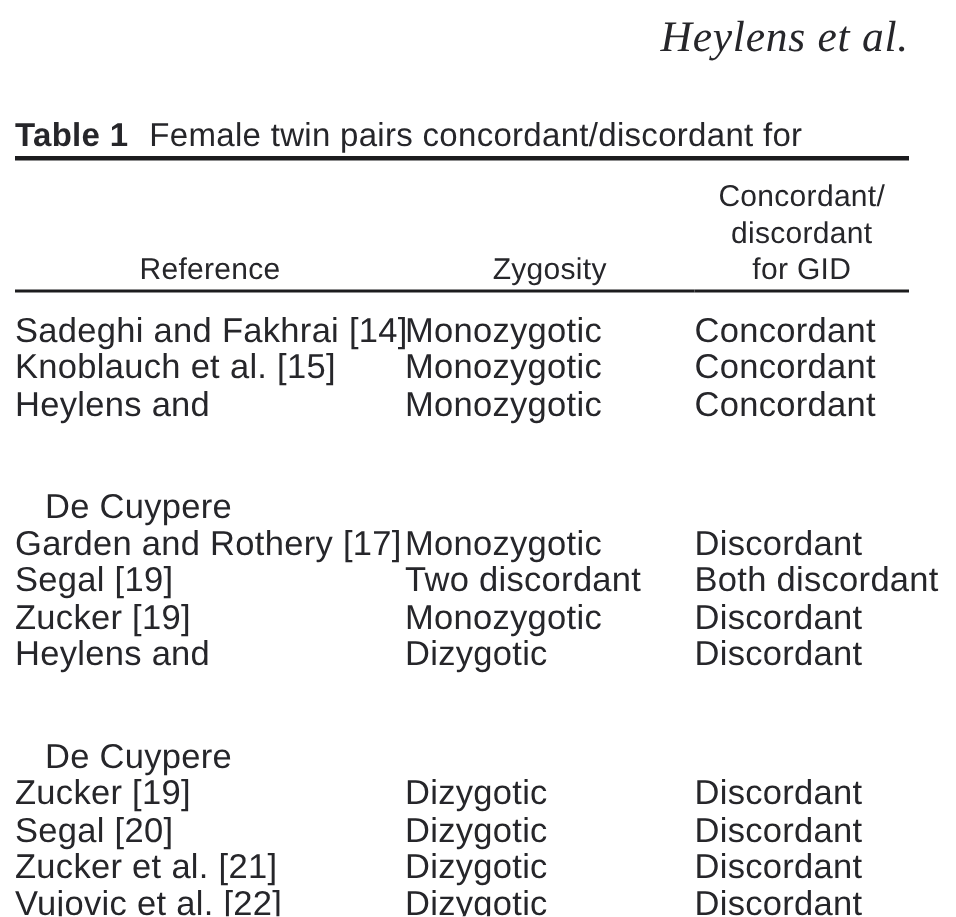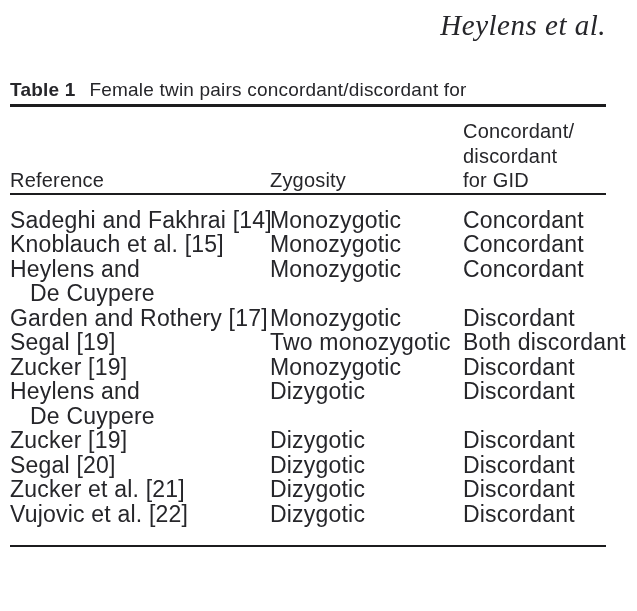--- a/index.html
+++ b/index.html
@@ -20,61 +20,61 @@
     font-family: "Liberation Serif", "DejaVu Serif", serif;
     font-style: italic;
     font-size: 29px;
     line-height: 34px;
     text-align: right;
     padding-top: 8px;
     letter-spacing: 0.5px;
   }
   .caption {
     margin-top: 34px;
-    font-size: 19px;
+    font-size: 22px;
     line-height: 27px;
     letter-spacing: 0.2px;
   }
   .caption .cap-label {
     font-weight: bold;
     margin-right: 14px;
   }
   .rule-thick {
     height: 3px;
     background: #1c1c1e;
     margin-top: 1px;
   }
   table.data-table {
     border-collapse: collapse;
     width: 596px;
     border-bottom: 2px solid #1c1c1e;
     table-layout: fixed;
   }
   table.data-table thead th {
-    text-align: left;
+    text-align: center;
     vertical-align: bottom;
     font-weight: normal;
     font-size: 20px;
     line-height: 24.5px;
     padding: 12px 0 0 0;
     border-bottom: 2px solid #1c1c1e;
     letter-spacing: 0.2px;
   }
   table.data-table tbody td {
     font-size: 23px;
     line-height: 24.5px;
     vertical-align: top;
     padding: 0;
     letter-spacing: 0.2px;
     white-space: nowrap;
     overflow: visible;
   }
   table.data-table tbody tr:first-child td { padding-top: 13px; }
   table.data-table tbody tr:last-child td { padding-bottom: 19px; }
-  .ref-line2 { padding-left: 20px; }
+  .ref-line2 { padding-left: 20px; margin-top: 44px; }
 </style>
 </head>
 <body>
 
 <div class="page">
   <div class="content">
 
     <div class="running-head">Heylens et al.</div>
 
     <div class="caption">
@@ -119,21 +119,21 @@
           <td>Monozygotic</td>
           <td>Concordant</td>
         </tr>
         <tr>
           <td>Garden and Rothery [17]</td>
           <td>Monozygotic</td>
           <td>Discordant</td>
         </tr>
         <tr>
           <td>Segal [19]</td>
-          <td>Two monozygotic</td>
+          <td>Two discordant</td>
           <td>Both discordant</td>
         </tr>
         <tr>
           <td>Zucker [19]</td>
           <td>Monozygotic</td>
           <td>Discordant</td>
         </tr>
         <tr>
           <td>
             <div>Heylens and</div>

